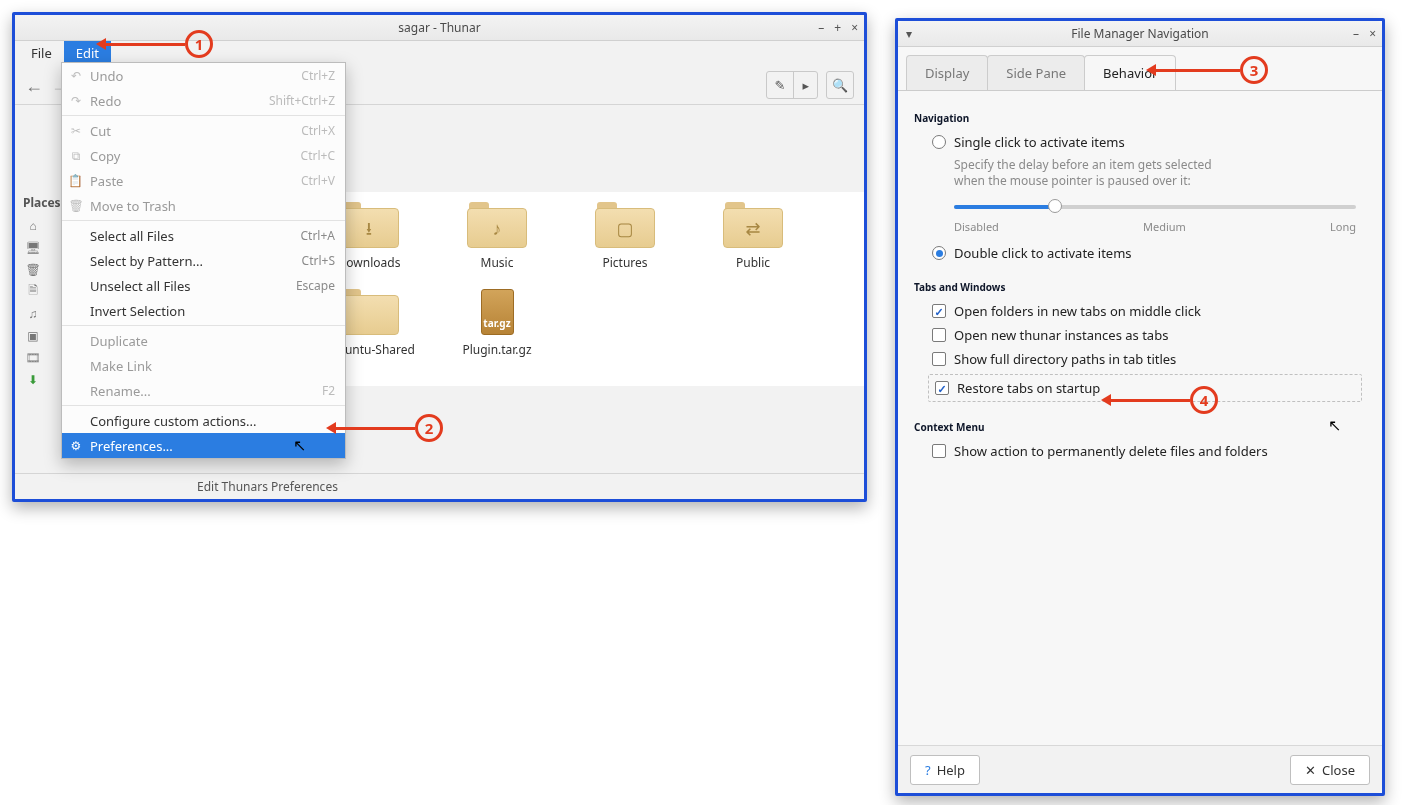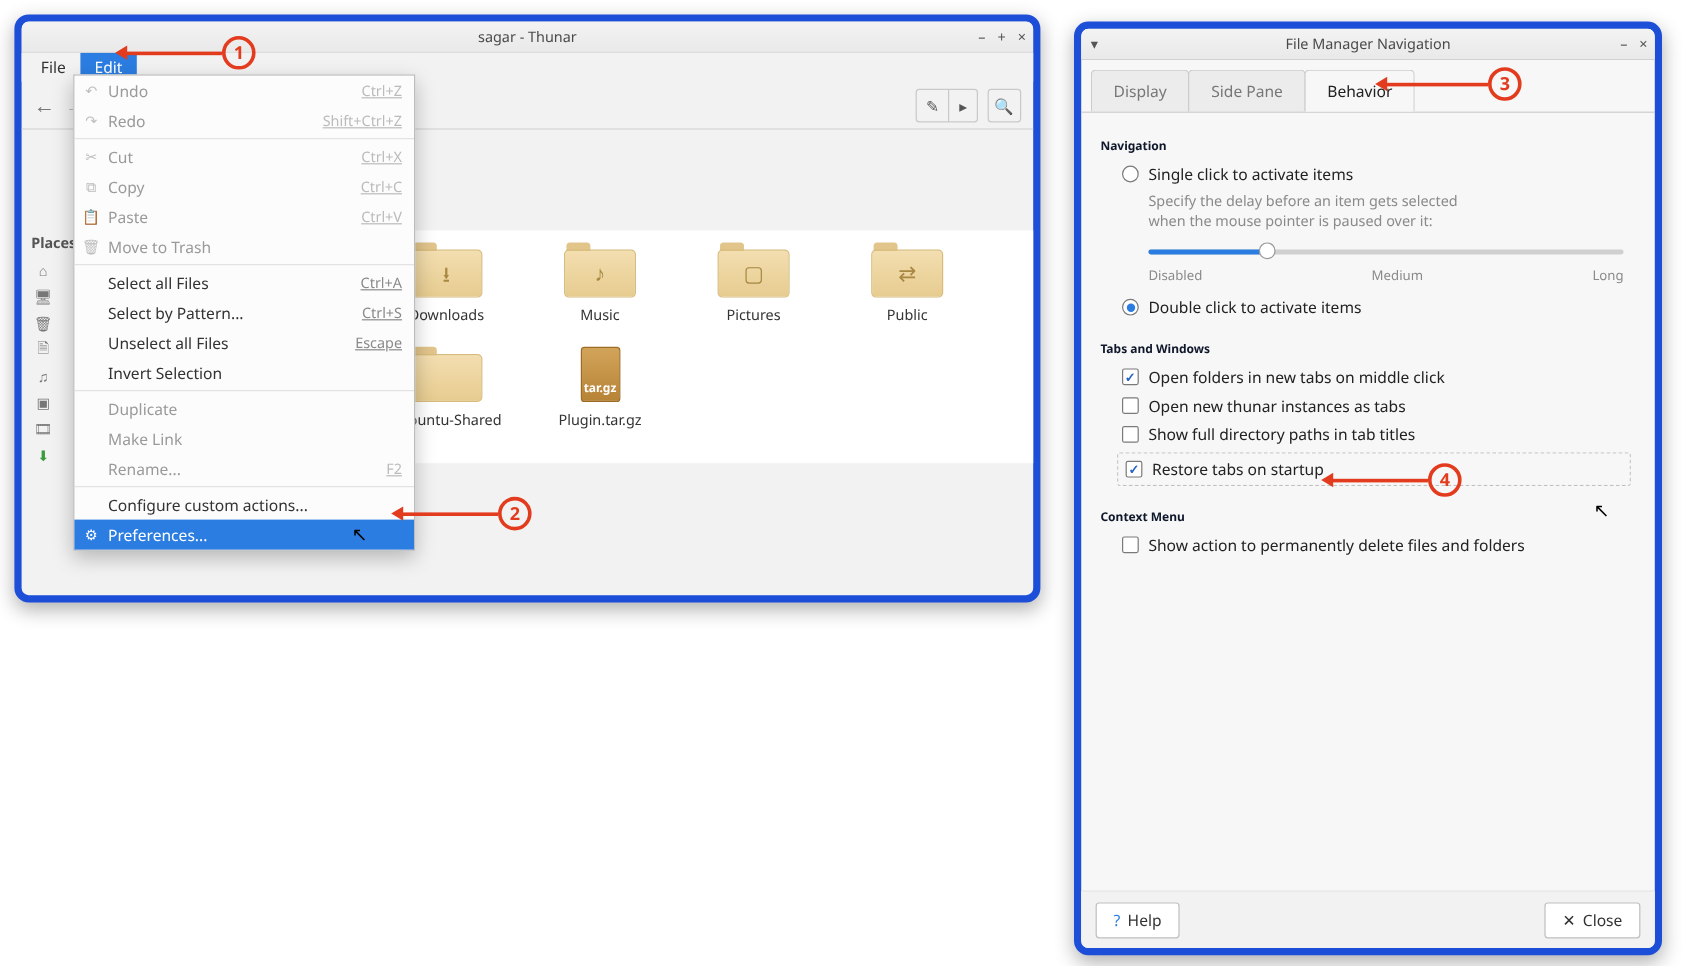--- a/index.html
+++ b/index.html
@@ -11,22 +11,22 @@
     font-family: "Segoe UI", "Noto Sans", sans-serif;
     font-size: 13px;
     color: #333;
     background: #fff;
     position: relative;
   }
   
   .window {
     position: absolute;
     background: #f2f2f2;
-    border: 6px solid #1d4ed8;
-    border-radius: 12px;
+    border: 3px solid #1d4ed8;
+    border-radius: 2px;
     box-shadow: 0 6px 16px rgba(0,0,0,0.30);
     overflow: visible;
   }
   .titlebar {
     position: relative;
     height: 26px;
     line-height: 26px;
     text-align: center;
     font-size: 12px;
     color: #4a4a4a;
@@ -165,21 +165,21 @@
     display:flex; align-items:center;
     height:25px; padding:0 10px 0 28px;
     font-size:13px; color:#333;
     position:relative;
   }
   .menu .mi.disabled { color:#9a9a9a; }
   .menu .mi .ico {
     position:absolute; left:6px; width:16px; text-align:center; color:#777; font-size:12px;
   }
   .menu .mi.disabled .ico { color:#bdbdbd; }
-  .menu .mi .accel { margin-left:auto; color:#8a8a8a; font-size:12px;text-decoration:underline; }
+  .menu .mi .accel { margin-left:auto; color:#8a8a8a; font-size:12px; }
   .menu .mi.disabled .accel { color:#bbb; }
   .menu .sep { height:1px; background:#e2e2e2; margin:2px 0; }
   .menu .mi.hl { background:#2b7de1; color:#fff; }
   .menu .mi.hl .ico { color:#fff; }
 
   
   .prefs {
     left: 895px; top: 18px;
     width: 490px; height: 778px;
     background:#f7f7f7;
@@ -394,20 +394,23 @@
         <div class="fitem">
           <div class="tarbox">
               <span>tar.gz</span>
             </div>
           <div>Plugin.tar.gz</div>
         </div>
       </div>
     </div>
   </div>
 
+  <div class="statusbar">
+    <span style="margin-left:170px">Edit Thunars Preferences</span>
+  </div>
 </div>
 
 <div class="menu" style="left:61px; top:62px;">
   <div class="mi disabled">
     <span class="ico">↶</span>
     <span>Undo</span>
     <span class="accel">Ctrl+Z</span>
   </div>
   <div class="mi disabled">
     <span class="ico">↷</span>

